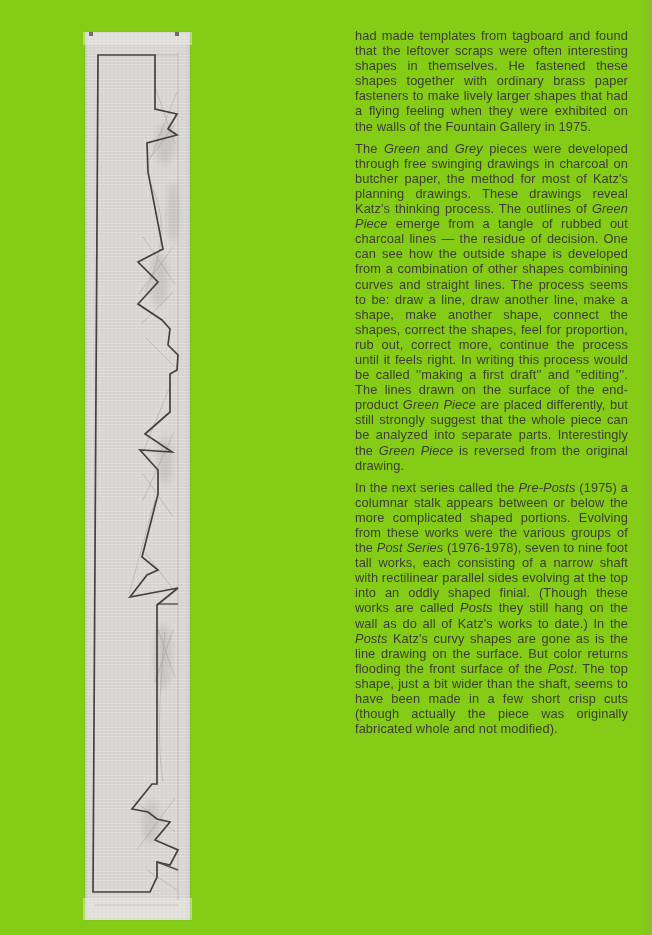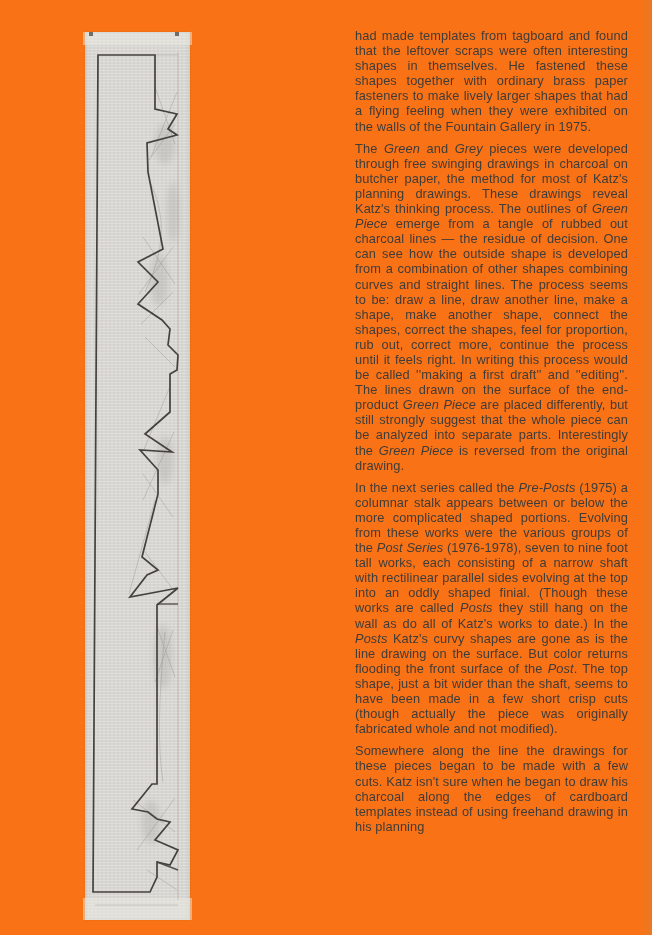--- a/index.html
+++ b/index.html
@@ -4,21 +4,21 @@
 <style>
   html,body{margin:0;padding:0;}
   body{
     width:652px;height:935px;
     font-family:"Liberation Sans","DejaVu Sans",sans-serif;
     background:#ebe8e1;
     overflow:hidden;
   }
   .page{
     position:relative;width:652px;height:935px;
-    background:#f97316;
+    background:#84cc16;
   }
   .page-edge-crease{
     position:absolute;right:0;top:0;width:12px;height:100%;
     background:linear-gradient(90deg, rgba(0,0,0,0) 0%, rgba(163,146,104,0.10) 55%, rgba(163,146,104,0.20) 100%);
   }
   
   .artwork{
     position:absolute;left:85px;top:32px;width:105px;height:888px;margin:0;
     background-color:#d8d7d3;
     background-image:
@@ -105,17 +105,16 @@
         <path d="M72,572 H93"></path>
         <path d="M72,830 L93,838"></path>
       </g>
     </svg>
   </figure>
 
   <div class="text-col">
     <p><span>had made templates from tagboard and found that the leftover scraps were often interesting shapes in themselves. He fastened these shapes together with ordinary brass paper fasteners to make lively larger shapes that had a flying feeling when they were exhibited on the walls of the Fountain Gallery in 1975.</span></p>
     <p><span>The </span><i>Green</i><span> and </span><i>Grey</i><span> pieces were developed through free swinging drawings in charcoal on butcher paper, the method for most of Katz's planning drawings. These drawings reveal Katz's thinking process. The outlines of </span><i>Green Piece</i><span> emerge from a tangle of rubbed out charcoal lines — the residue of decision. One can see how the outside shape is developed from a combination of other shapes combining curves and straight lines. The process seems to be: draw a line, draw another line, make a shape, make another shape, connect the shapes, correct the shapes, feel for proportion, rub out, correct more, continue the process until it feels right. In writing this process would be called ''making a first draft'' and ''editing''. The lines drawn on the surface of the end-product </span><i>Green Piece</i><span> are placed differently, but still strongly suggest that the whole piece can be analyzed into separate parts. Interestingly the </span><i>Green Piece</i><span> is reversed from the original drawing.</span></p>
     <p><span>In the next series called the </span><i>Pre-Posts</i><span> (1975) a columnar stalk appears between or below the more complicated shaped portions. Evolving from these works were the various groups of the </span><i>Post Series</i><span> (1976-1978), seven to nine foot tall works, each consisting of a narrow shaft with rectilinear parallel sides evolving at the top into an oddly shaped finial. (Though these works are called </span><i>Posts</i><span> they still hang on the wall as do all of Katz's works to date.) In the </span><i>Posts</i><span> Katz's curvy shapes are gone as is the line drawing on the surface. But color returns flooding the front surface of the </span><i>Post</i><span>. The top shape, just a bit wider than the shaft, seems to have been made in a few short crisp cuts (though actually the piece was originally fabricated whole and not modified).</span></p>
-    <p><span>Somewhere along the line the drawings for these pieces began to be made with a few cuts. Katz isn't sure when he began to draw his charcoal along the edges of cardboard templates instead of using freehand drawing in his planning</span></p>
   </div>
 
   <div class="page-edge-crease"></div>
 </div>
 
 </body></html>

